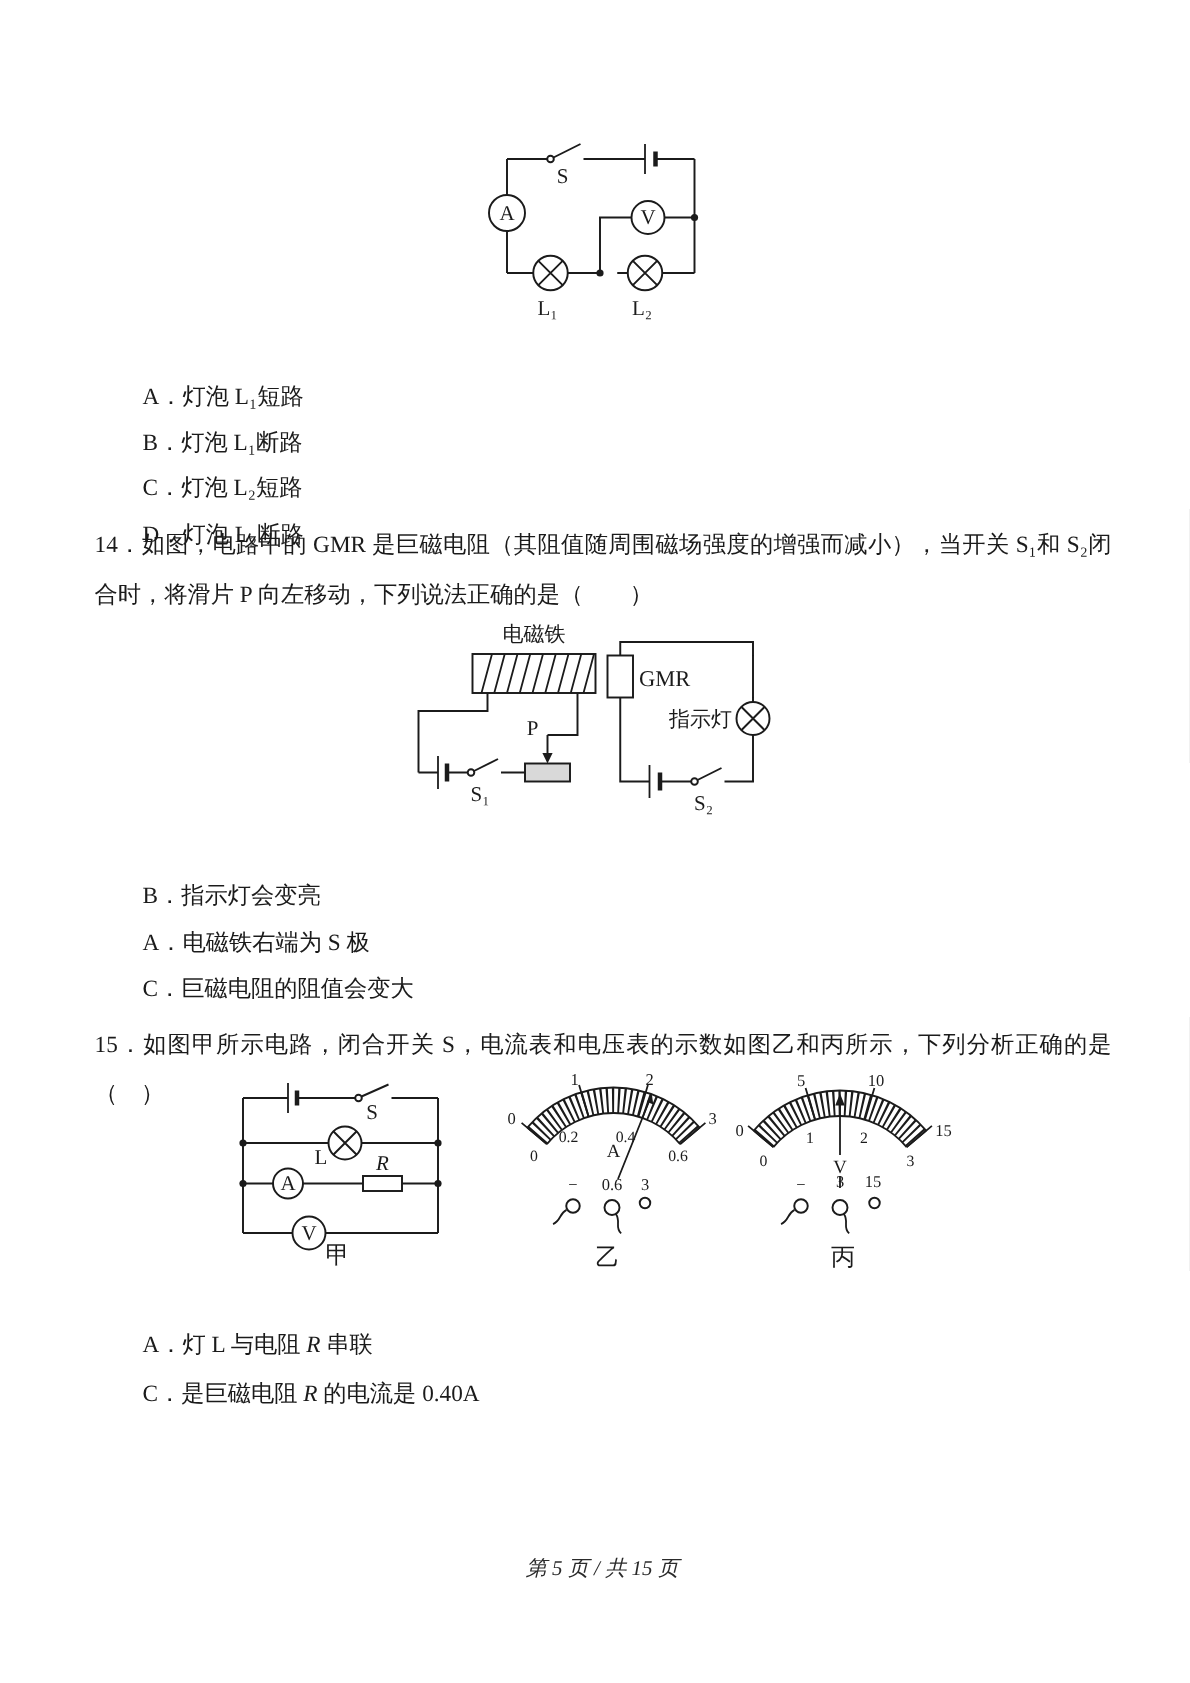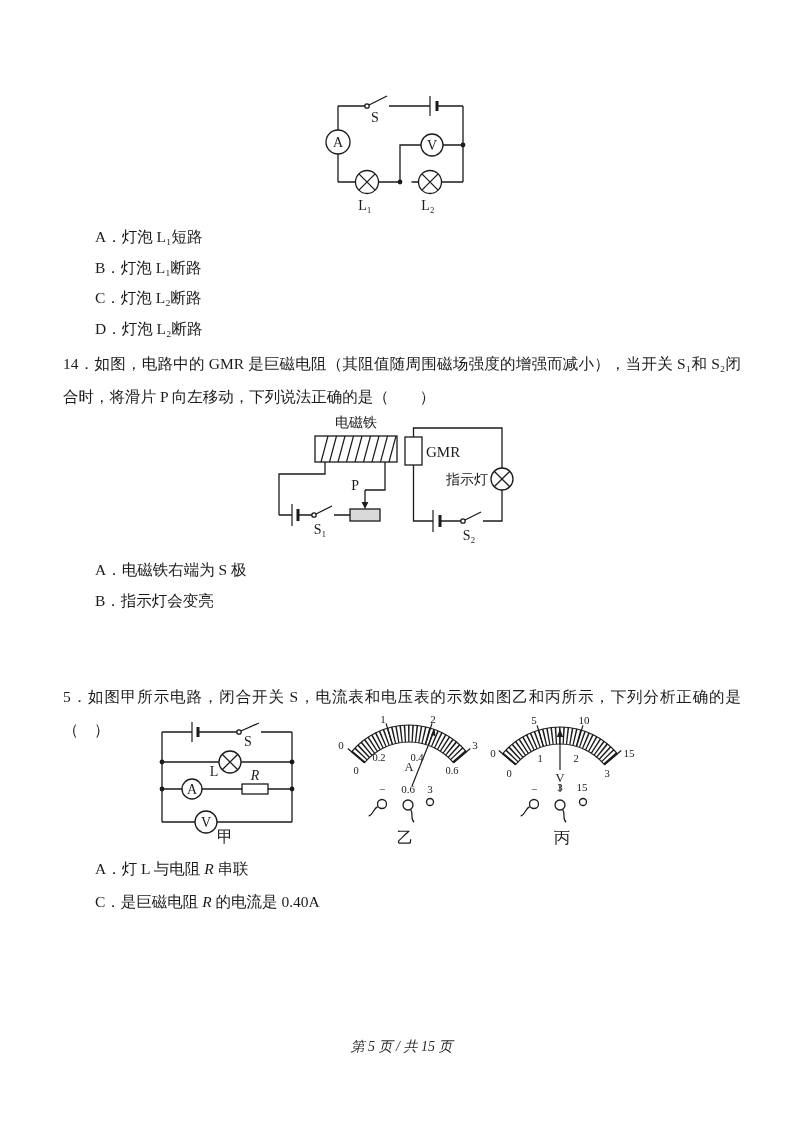--- a/index.html
+++ b/index.html
@@ -1,20 +1,20 @@
 <!DOCTYPE html>
 <html><head>
 <meta charset="utf-8">
 <style>
   html,body{margin:0;padding:0;background:#e8e8e8;}
   .page{position:relative;width:793px;height:1122px;background:#ffffff;margin:0 auto;
         font-family:"Liberation Serif","DejaVu Serif",serif;color:#1b1b1b;overflow:hidden;}
   .qtext{position:absolute;left:63px;width:678px;font-size:15.5px;line-height:32.5px;
          text-align:justify;text-justify:inter-ideograph;}
-  .opts{position:absolute;left:95px;font-size:15.5px;}
+  .opts{position:absolute;left:95px;font-size:15.5px;margin-top:28px;}
   .opts .opt{height:30.5px;line-height:30.5px;white-space:nowrap;}
   .opts2 .opt{height:33px;line-height:33px;}
   .row{display:flex;}
   .c1{width:198px;}
   .fig{position:absolute;}
   .em{font-style:italic;}
   .footer{position:absolute;left:5px;top:1038px;width:100%;text-align:center;
           font-size:14px;line-height:18px;color:#2a2a2a;font-style:italic;}
   svg{overflow:visible;}
   svg text{fill:#1b1b1b;font-family:"Liberation Serif","DejaVu Serif",serif;}
@@ -67,21 +67,21 @@
       <path class="w" d="M126.9,91.9 L143.1,108.1 M143.1,91.9 L126.9,108.1"></path>
     </g>
     <text class="lbl" x="80" y="40" text-anchor="middle">S</text>
     <text class="lbl" x="70" y="128" text-anchor="middle">L₁</text>
     <text class="lbl" x="133" y="128" text-anchor="middle">L₂</text>
   </svg>
 
   <div class="opts" style="top:222px">
     <div class="opt">A．灯泡 L₁短路</div>
     <div class="opt">B．灯泡 L₁断路</div>
-    <div class="opt">C．灯泡 L₂断路</div>
+    <div class="opt">C．灯泡 L₂短路</div>
     <div class="opt">D．灯泡 L₂断路</div>
   </div>
 
   <div class="qtext" style="top:348px">14．如图，电路中的 GMR 是巨磁电阻（其阻值随周围磁场强度的增强而减小），当开关 S₁和 S₂闭合时，将滑片 P 向左移动，下列说法正确的是（　　）</div>
 
   <svg class="fig" style="left:268px;top:414px" width="260" height="140" viewBox="0 0 260 140">
     <text class="lbl" x="88" y="13" text-anchor="middle">电磁铁</text>
     <g>
       <rect class="comp" x="47" y="22" width="82" height="26"></rect>
       <path class="w12" d="M53,48 L60,22 M61.5,48 L68.5,22 M70,48 L77,22 M78.5,48 L85.5,22 M87,48 L94,22
@@ -117,25 +117,26 @@
       <line class="thick" x1="172" y1="101" x2="172" y2="113"></line>
     </g>
     <g>
       <circle class="comp" cx="195" cy="107" r="2.2"></circle>
       <line class="w" x1="197" y1="106" x2="213" y2="98"></line>
     </g>
     <text class="lbl" x="201" y="126" text-anchor="middle">S₂</text>
   </svg>
 
   <div class="opts" style="top:555px">
+    <div class="opt" style="height:30.8px;line-height:30.8px">B．指示灯会变亮</div>
     <div class="opt" style="height:30.8px;line-height:30.8px">A．电磁铁右端为 S 极</div>
-    <div class="opt" style="height:30.8px;line-height:30.8px">B．指示灯会变亮</div>
+    <div class="opt" style="height:30.8px;line-height:30.8px">C．巨磁电阻的阻值会变大</div>
   </div>
 
-  <div class="qtext" style="top:681px">5．如图甲所示电路，闭合开关 S，电流表和电压表的示数如图乙和丙所示，下列分析正确的是（　）</div>
+  <div class="qtext" style="top:681px">15．如图甲所示电路，闭合开关 S，电流表和电压表的示数如图乙和丙所示，下列分析正确的是（　）</div>
 
   <svg class="fig" style="left:145px;top:718px" width="190" height="135" viewBox="0 0 190 135">
     <path class="w" d="M17,14 H47 M53,14 H92 M116,14 H147 M17,14 V104 M147,14 V104
                        M17,44 H74 M96,44 H147 M17,71 H37 M57,71 H97 M123,71 H147
                        M17,104 H50 M72,104 H147"></path>
     <g>
       <line class="w12" x1="47" y1="4" x2="47" y2="24"></line>
       <line class="thick" x1="53" y1="9" x2="53" y2="19"></line>
     </g>
     <g>

